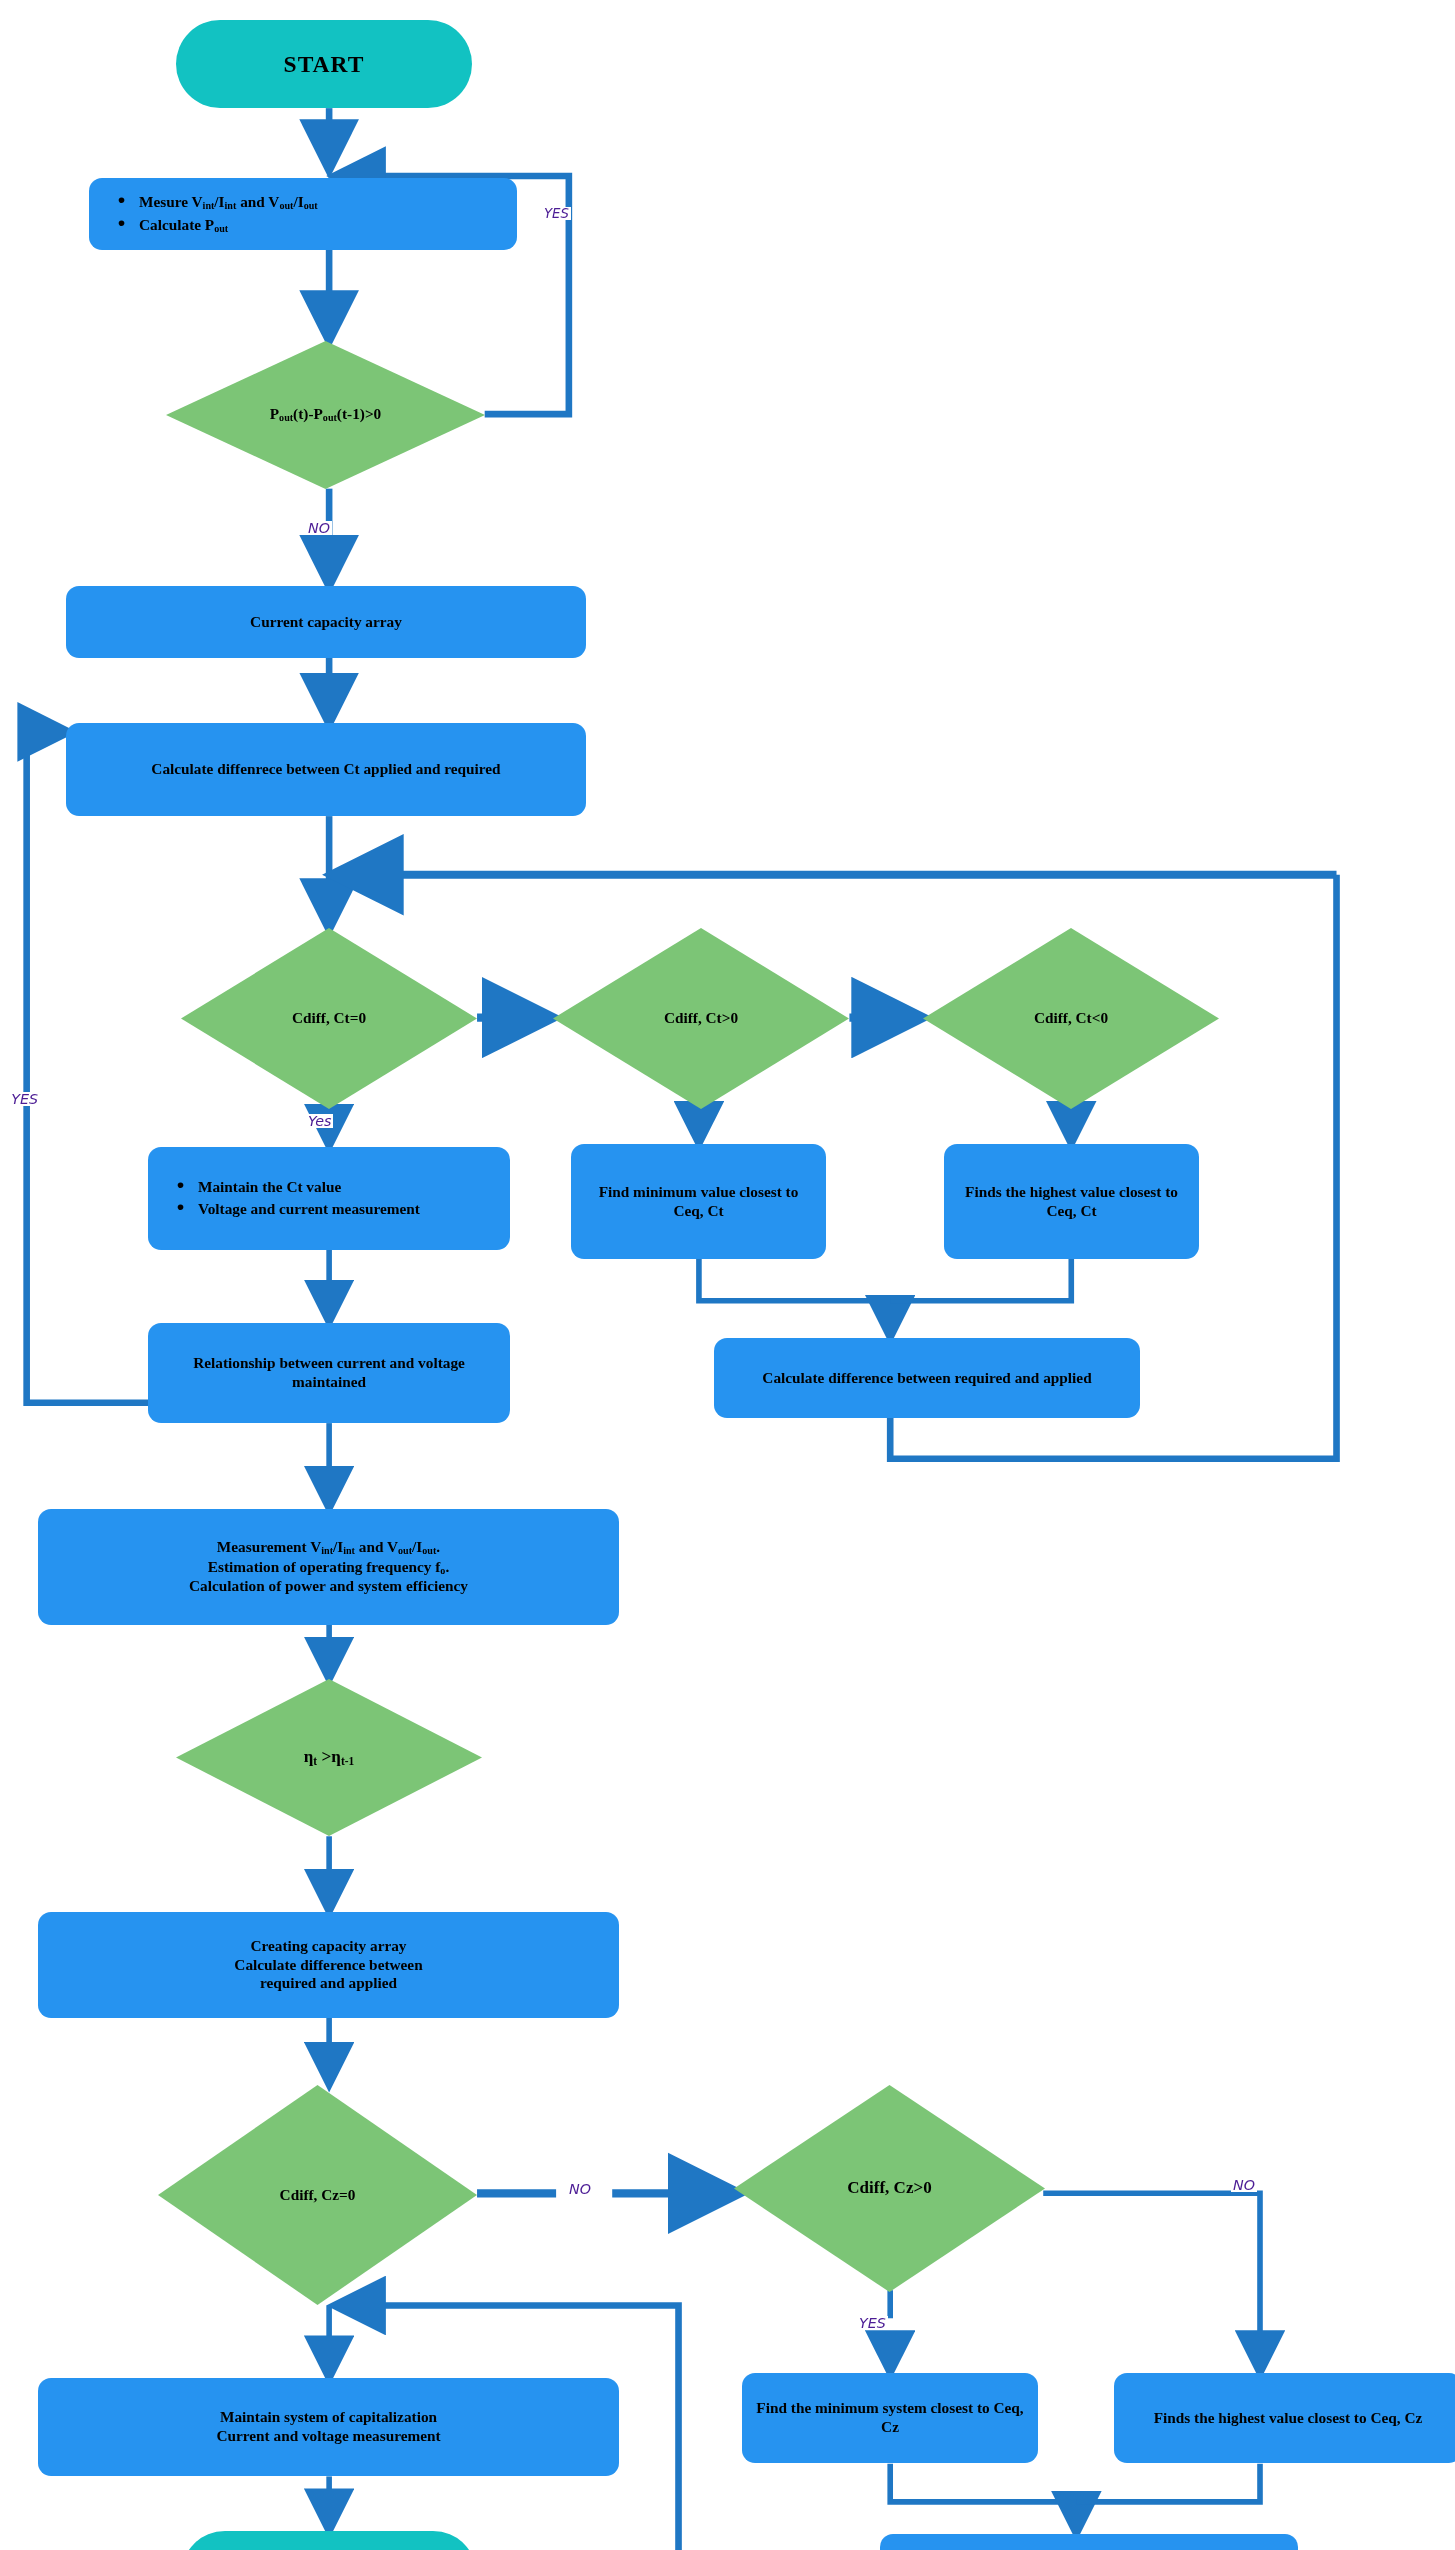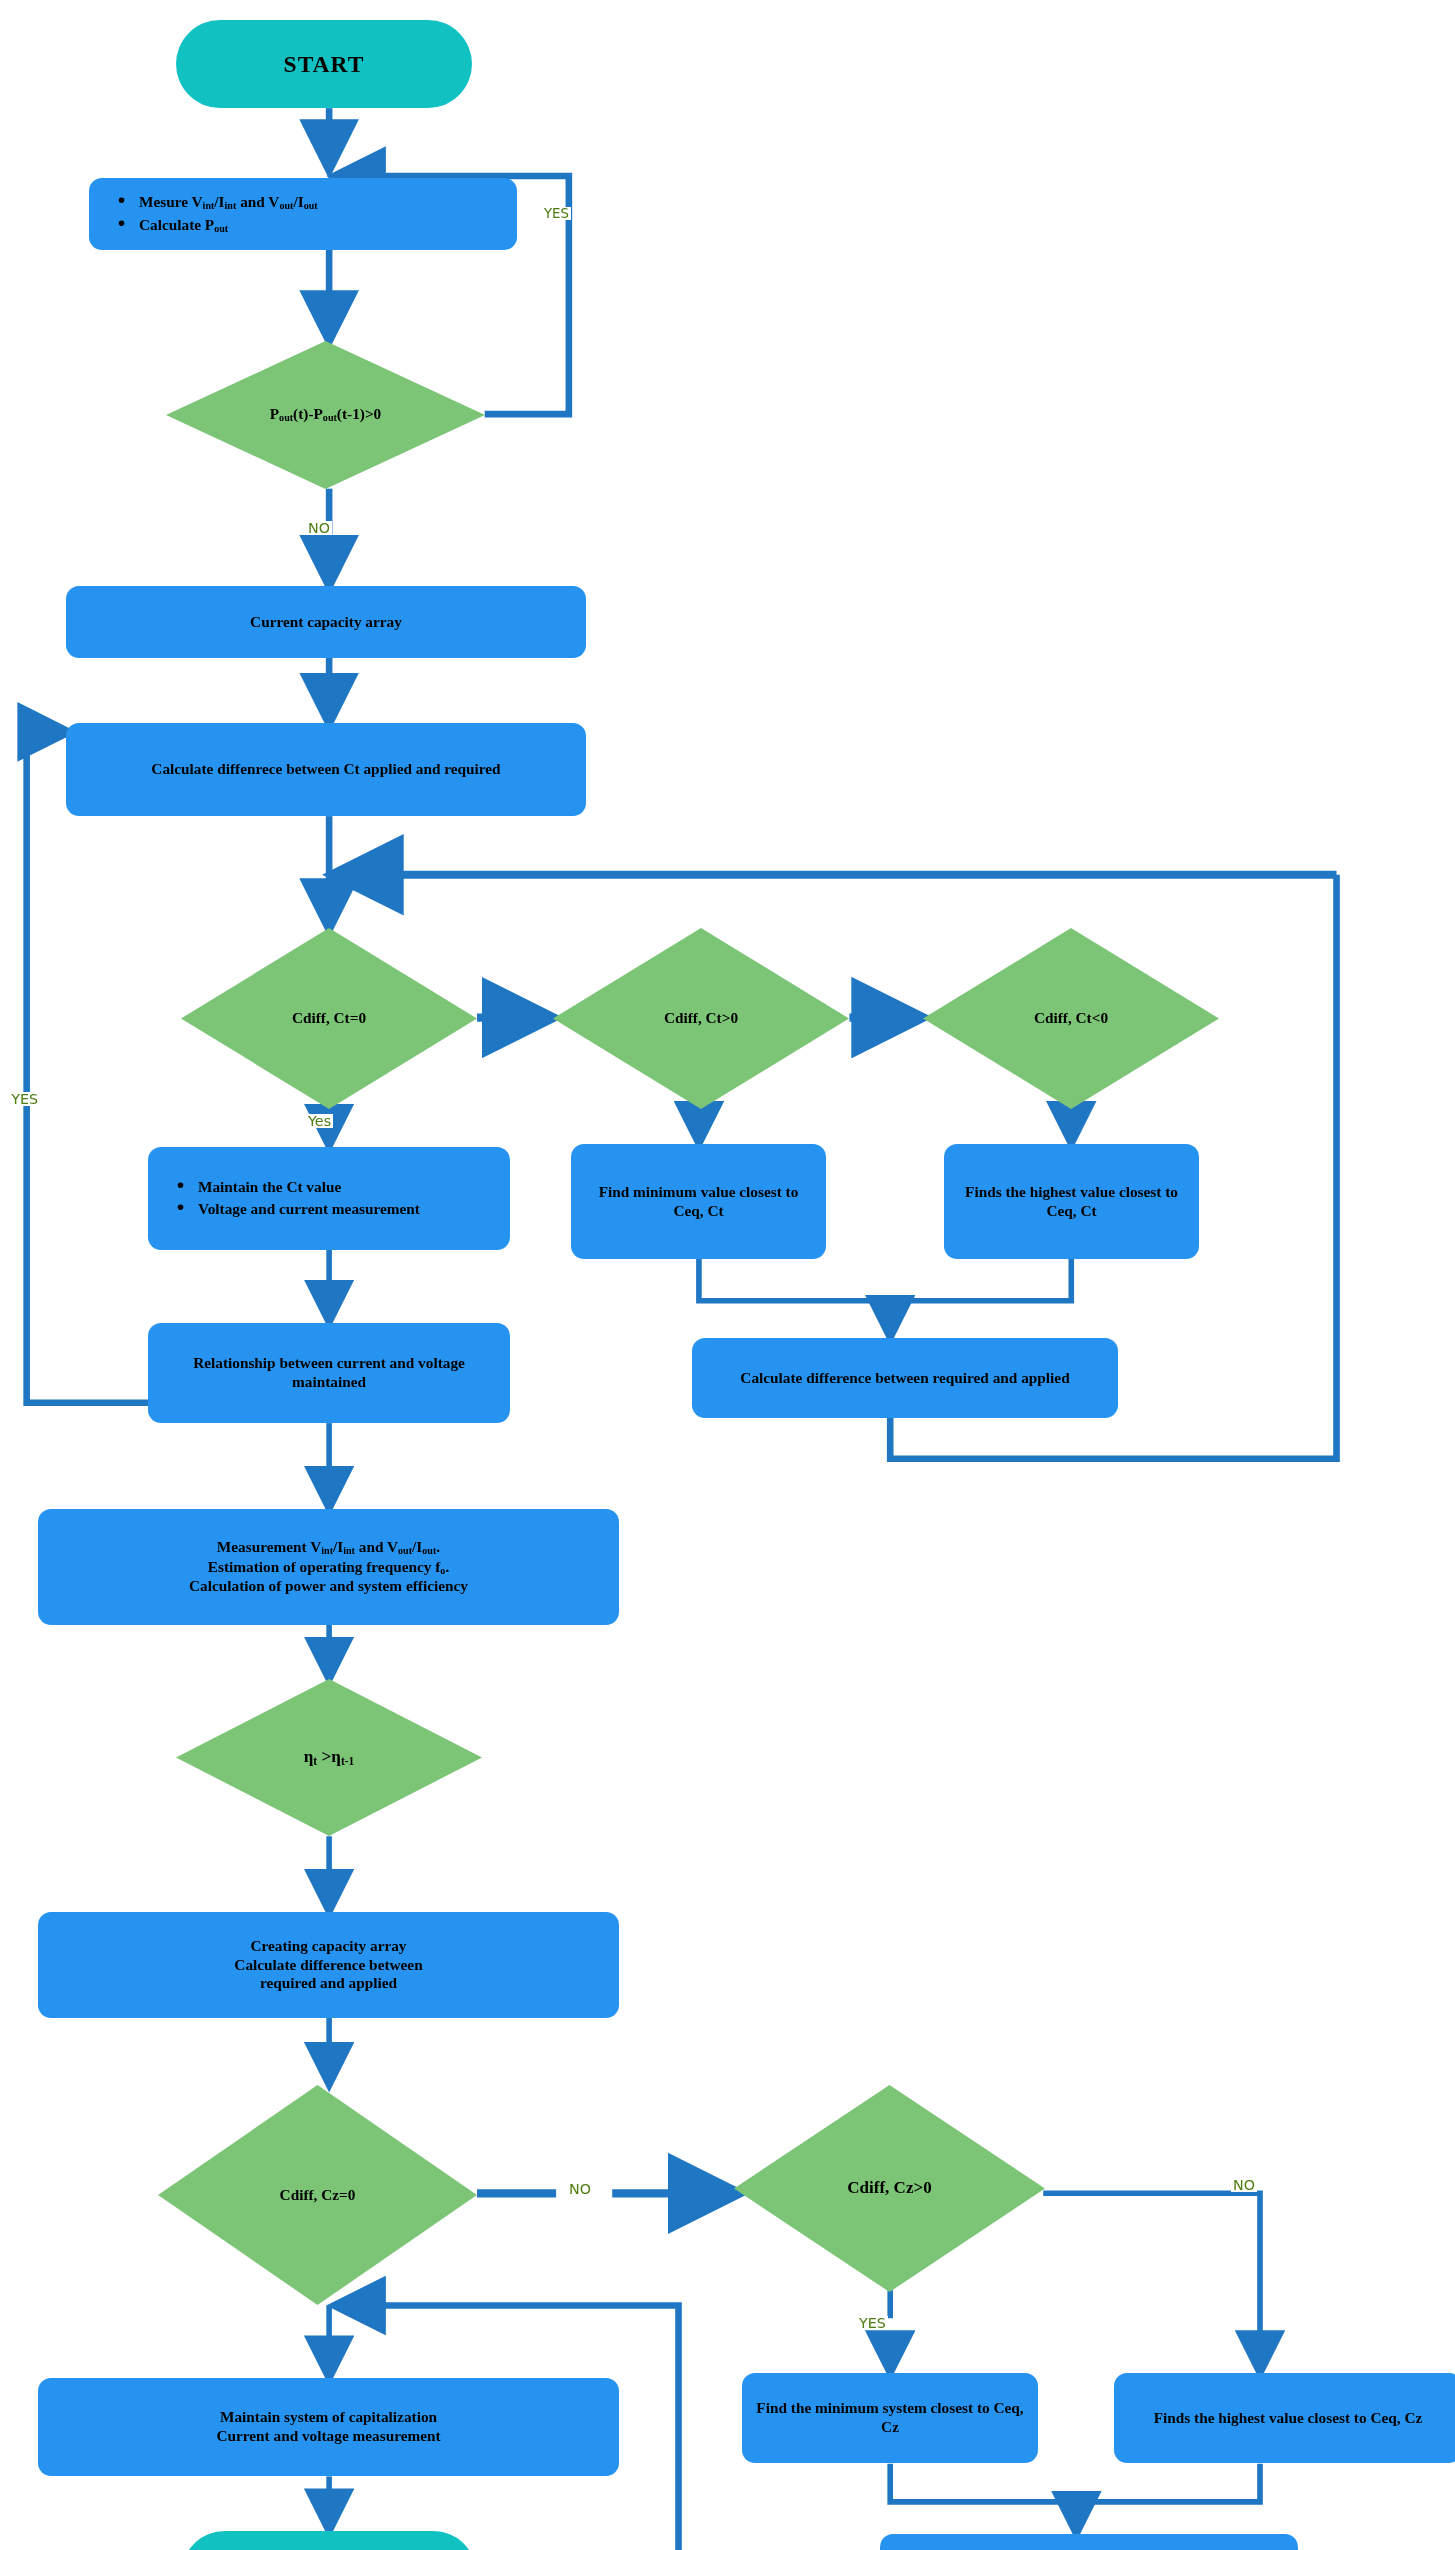--- a/index.html
+++ b/index.html
@@ -70,27 +70,28 @@
   }
   .bullets .bl::before {
     content: "\25CF";
     position: absolute;
     left: 2px;
     top: -1px;
     font-size: 13.3px;
   }
   .edge-label {
     position: absolute;
-    color: #4d7c0f;
+    color: #4c1d95;
     font-family: "DejaVu Sans", "Liberation Sans", sans-serif;
     font-weight: normal;
     white-space: nowrap;
     background: #ffffff;
     padding: 0 2px;
     line-height: 1;
+    font-style: italic;
   }
   sub {
     font-size: 0.66em;
     vertical-align: -0.22em;
   }
 </style>
 </head>
 <body>
 
 <div id="stage">
@@ -219,21 +220,21 @@
   </div>
 
   <div class="node proc" style="left:571px; top:1144px; width:255px; height:115px; font-size:15.3px; padding:0 11.2px;">
     <span>Find minimum value closest to Ceq, Ct</span>
   </div>
 
   <div class="node proc" style="left:148px; top:1323px; width:362px; height:100px; font-size:15.3px; padding:0 11.2px;">
     <span>Relationship between current and voltage maintained</span>
   </div>
 
-  <div class="node proc" style="left:692px; top:1338px; width:426px; height:80px; font-size:15.3px; padding:0 11.2px;">
+  <div class="node proc" style="left:714px; top:1338px; width:426px; height:80px; font-size:15.3px; padding:0 11.2px;">
     <span>Calculate difference between required and applied</span>
   </div>
 
   <div class="node proc" style="left:38px; top:1509px; width:581px; height:116px; font-size:15.3px;">
     <div>
       <div>Measurement V<sub>int</sub>/I<sub>int</sub> and V<sub>out</sub>/I<sub>out</sub>.</div>
       <div>Estimation of operating frequency f<sub>o</sub>.</div>
       <div>Calculation of power and system efficiency</div>
     </div>
   </div>

